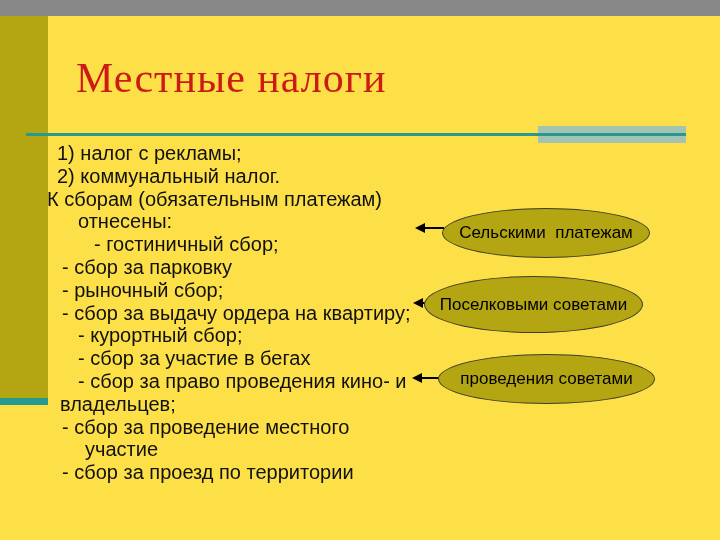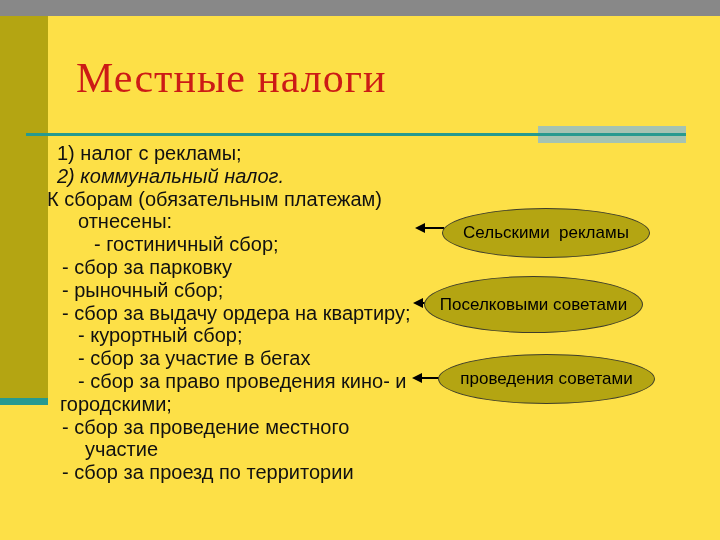--- a/index.html
+++ b/index.html
@@ -84,38 +84,38 @@
   <div class="left-bar"></div>
   <div class="left-bar-strip"></div>
 
   <div class="sage-band"></div>
   <div class="title-rule"></div>
 
   <h1 class="slide-title">Местные налоги</h1>
 
   <div class="body-list" id="body-list">
       <div class="list-line" style="margin-left: 57px;">1) налог с рекламы;</div>
-      <div class="list-line" style="margin-left: 57px; font-style: italic;">2) коммунальный налог.</div>
+      <div class="list-line" style="margin-left: 57px;">2) коммунальный налог.</div>
       <div class="list-line" style="margin-left: 47px;">К сборам (обязательным платежам)</div>
       <div class="list-line" style="margin-left: 78px;">отнесены:</div>
       <div class="list-line" style="margin-left: 94px;">- гостиничный сбор;</div>
       <div class="list-line" style="margin-left: 62px;">- сбор за парковку</div>
       <div class="list-line" style="margin-left: 62px;">- рыночный сбор;</div>
       <div class="list-line" style="margin-left: 62px;">- сбор за выдачу ордера на квартиру;</div>
       <div class="list-line" style="margin-left: 78px;">- курортный сбор;</div>
       <div class="list-line" style="margin-left: 78px;">- сбор за участие в бегах</div>
       <div class="list-line" style="margin-left: 78px;">- сбор за право проведения кино- и</div>
-      <div class="list-line" style="margin-left: 60px;">городскими;</div>
+      <div class="list-line" style="margin-left: 60px;">владельцев;</div>
       <div class="list-line" style="margin-left: 62px;">- сбор за проведение местного</div>
       <div class="list-line" style="margin-left: 85px;">участие</div>
       <div class="list-line" style="margin-left: 62px;">- сбор за проезд по территории</div>
     </div>
 
   <div class="arrow arrow-1"></div>
-  <div class="callout-ellipse ellipse-1">Сельскими  рекламы</div>
+  <div class="callout-ellipse ellipse-1">Сельскими  платежам</div>
 
   <div class="arrow arrow-2"></div>
   <div class="callout-ellipse ellipse-2">Поселковыми советами</div>
 
   <div class="arrow arrow-3"></div>
   <div class="callout-ellipse ellipse-3">проведения советами</div>
 
 </div>
 
 </body></html>

